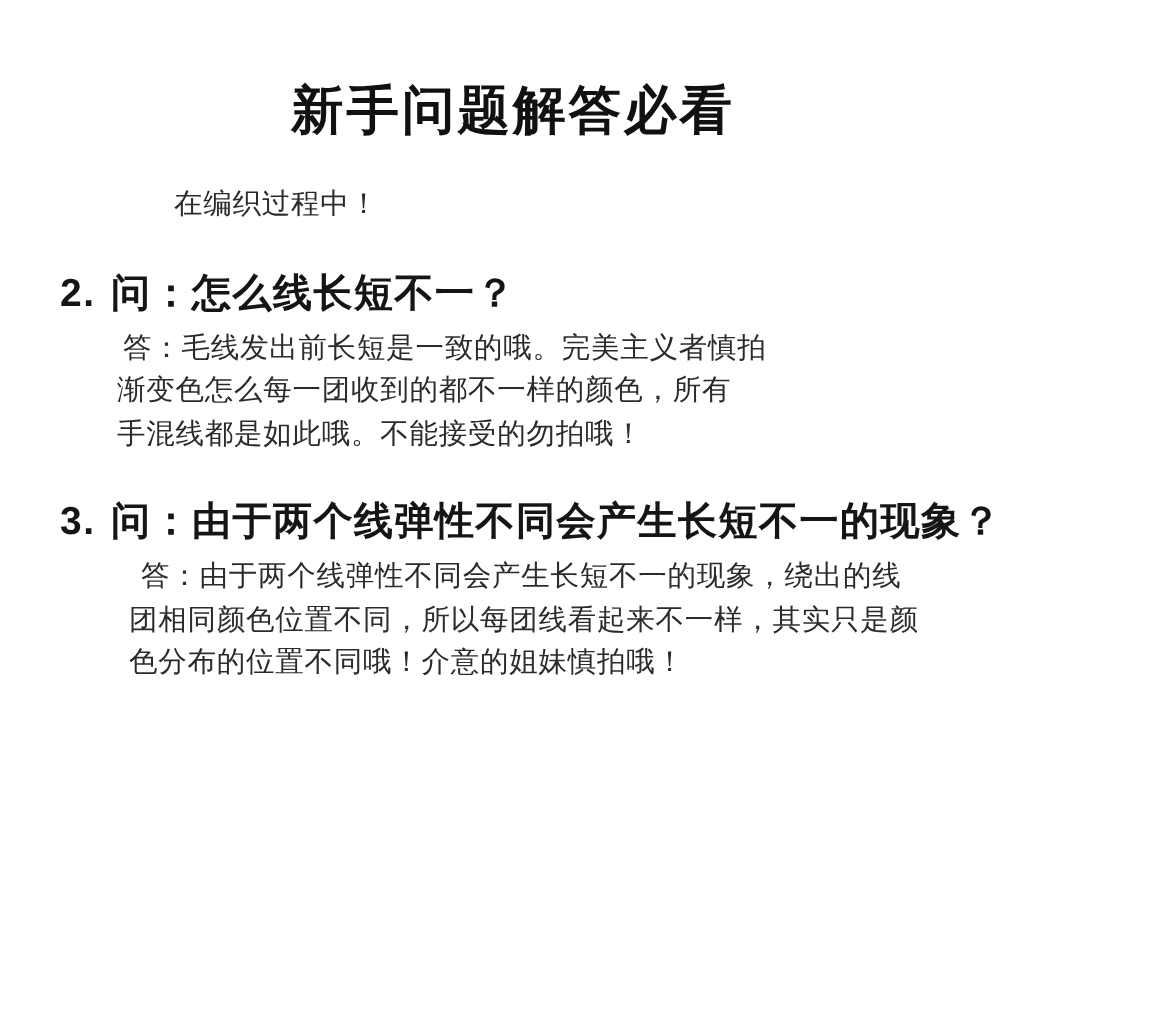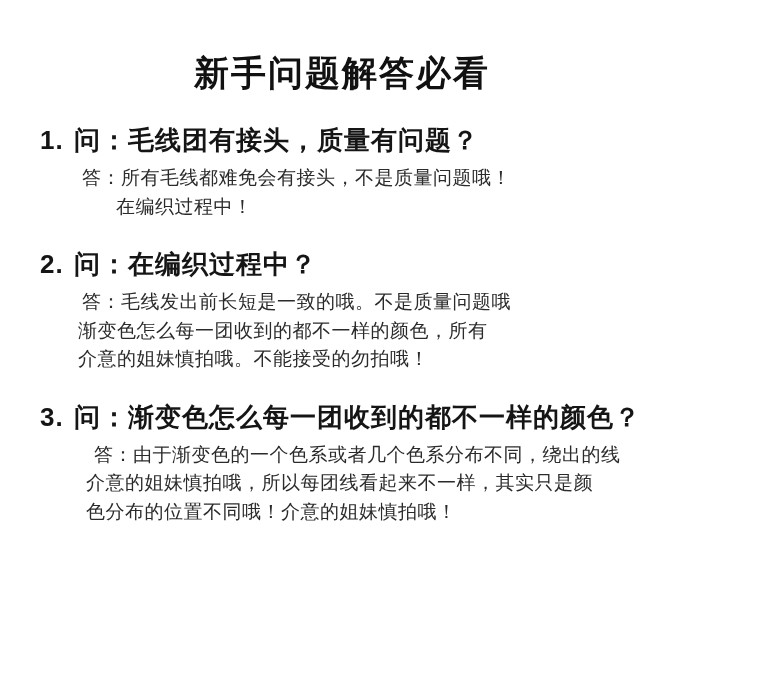--- a/index.html
+++ b/index.html
@@ -72,48 +72,43 @@
   }
 </style>
 </head>
 <body>
 
 <div class="page">
 
   <h1 class="title">新手问题解答必看</h1>
 
   <div class="qa-block block-1">
-    <div class="question">
-      <span class="q-num">1.</span>
-      <span>问：毛线团有接头，质量有问题？</span>
-    </div>
     <div class="answer">
-      <span class="line first">答：所有毛线都难免会有接头，不是质量问题哦！</span>
       <span class="line indent">在编织过程中！</span>
     </div>
   </div>
 
   <div class="qa-block block-2">
     <div class="question">
       <span class="q-num">2.</span>
-      <span>问：在编织过程中？</span>
+      <span>问：怎么线长短不一？</span>
     </div>
     <div class="answer">
-      <span class="line first">答：毛线发出前长短是一致的哦。不是质量问题哦</span>
+      <span class="line first">答：毛线发出前长短是一致的哦。完美主义者慎拍</span>
       <span class="line">渐变色怎么每一团收到的都不一样的颜色，所有</span>
-      <span class="line">介意的姐妹慎拍哦。不能接受的勿拍哦！</span>
+      <span class="line">手混线都是如此哦。不能接受的勿拍哦！</span>
     </div>
   </div>
 
   <div class="qa-block block-3">
     <div class="question">
       <span class="q-num">3.</span>
-      <span>问：渐变色怎么每一团收到的都不一样的颜色？</span>
+      <span>问：由于两个线弹性不同会产生长短不一的现象？</span>
     </div>
     <div class="answer">
-      <span class="line first">答：由于渐变色的一个色系或者几个色系分布不同，绕出的线</span>
-      <span class="line">介意的姐妹慎拍哦，所以每团线看起来不一样，其实只是颜</span>
+      <span class="line first">答：由于两个线弹性不同会产生长短不一的现象，绕出的线</span>
+      <span class="line">团相同颜色位置不同，所以每团线看起来不一样，其实只是颜</span>
       <span class="line">色分布的位置不同哦！介意的姐妹慎拍哦！</span>
     </div>
   </div>
 
   <div class="spacer-bottom"></div>
 </div>
 
 </body></html>

